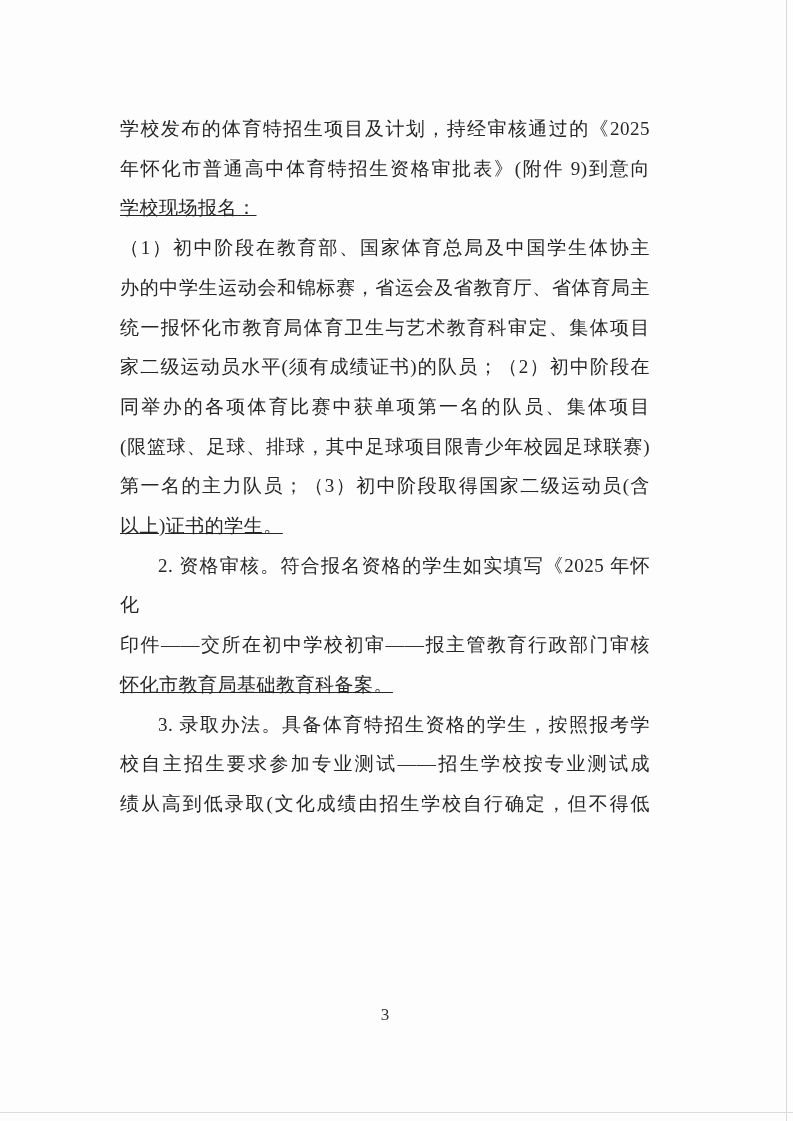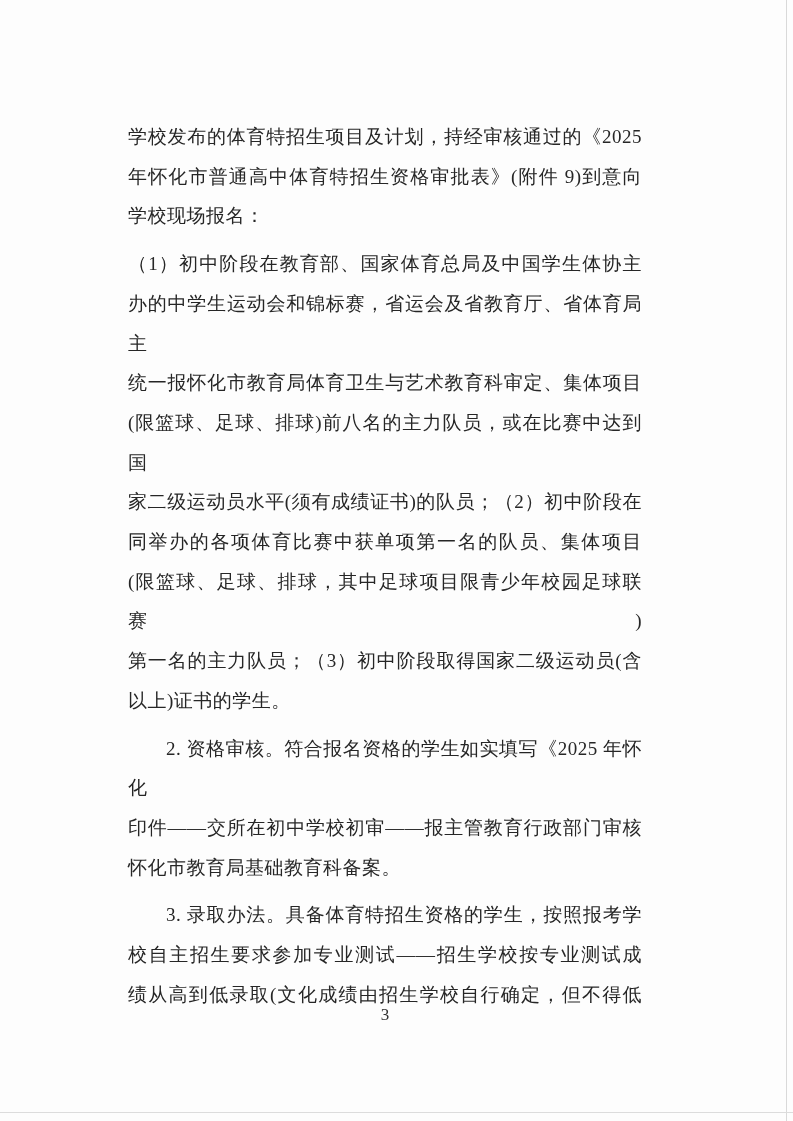--- a/index.html
+++ b/index.html
@@ -18,28 +18,29 @@
   }
   .text-column {
     position: absolute;
     left: 120px;
     top: 109px;
     width: 530px;
     font-size: 19px;
     line-height: 39.7px;
     letter-spacing: 0.5px;
   }
-  .para { margin: 8px; padding: 0; }
+  .para { margin: 0; padding: 0; }
   .line {
     text-align: justify;
     text-align-last: justify;
     -moz-text-align-last: justify;
   }
   .line.left {
     text-align-last: left;
+    text-decoration: underline;
     -moz-text-align-last: left;
   }
   .line.indent {
     text-indent: 2em;
   }
   .page-number {
     position: absolute;
     top: 1003px;
     left: 120px;
     width: 530px;
@@ -75,21 +76,20 @@
     <div class="para">
       <div class="line">学校发布的体育特招生项目及计划，持经审核通过的《2025</div>
       <div class="line">年怀化市普通高中体育特招生资格审批表》(附件 9)到意向</div>
       <div class="line left">学校现场报名：</div>
     </div>
 
     <div class="para">
       <div class="line">（1）初中阶段在教育部、国家体育总局及中国学生体协主</div>
       <div class="line">办的中学生运动会和锦标赛，省运会及省教育厅、省体育局主</div>
       <div class="line">统一报怀化市教育局体育卫生与艺术教育科审定、集体项目</div>
-      <div class="line">(限篮球、足球、排球)前八名的主力队员，或在比赛中达到国</div>
       <div class="line">家二级运动员水平(须有成绩证书)的队员；（2）初中阶段在</div>
       <div class="line">同举办的各项体育比赛中获单项第一名的队员、集体项目</div>
       <div class="line">(限篮球、足球、排球，其中足球项目限青少年校园足球联赛)</div>
       <div class="line">第一名的主力队员；（3）初中阶段取得国家二级运动员(含</div>
       <div class="line left">以上)证书的学生。</div>
     </div>
 
     <div class="para">
       <div class="line indent">2. 资格审核。符合报名资格的学生如实填写《2025 年怀化</div>
       <div class="line">印件——交所在初中学校初审——报主管教育行政部门审核</div>

